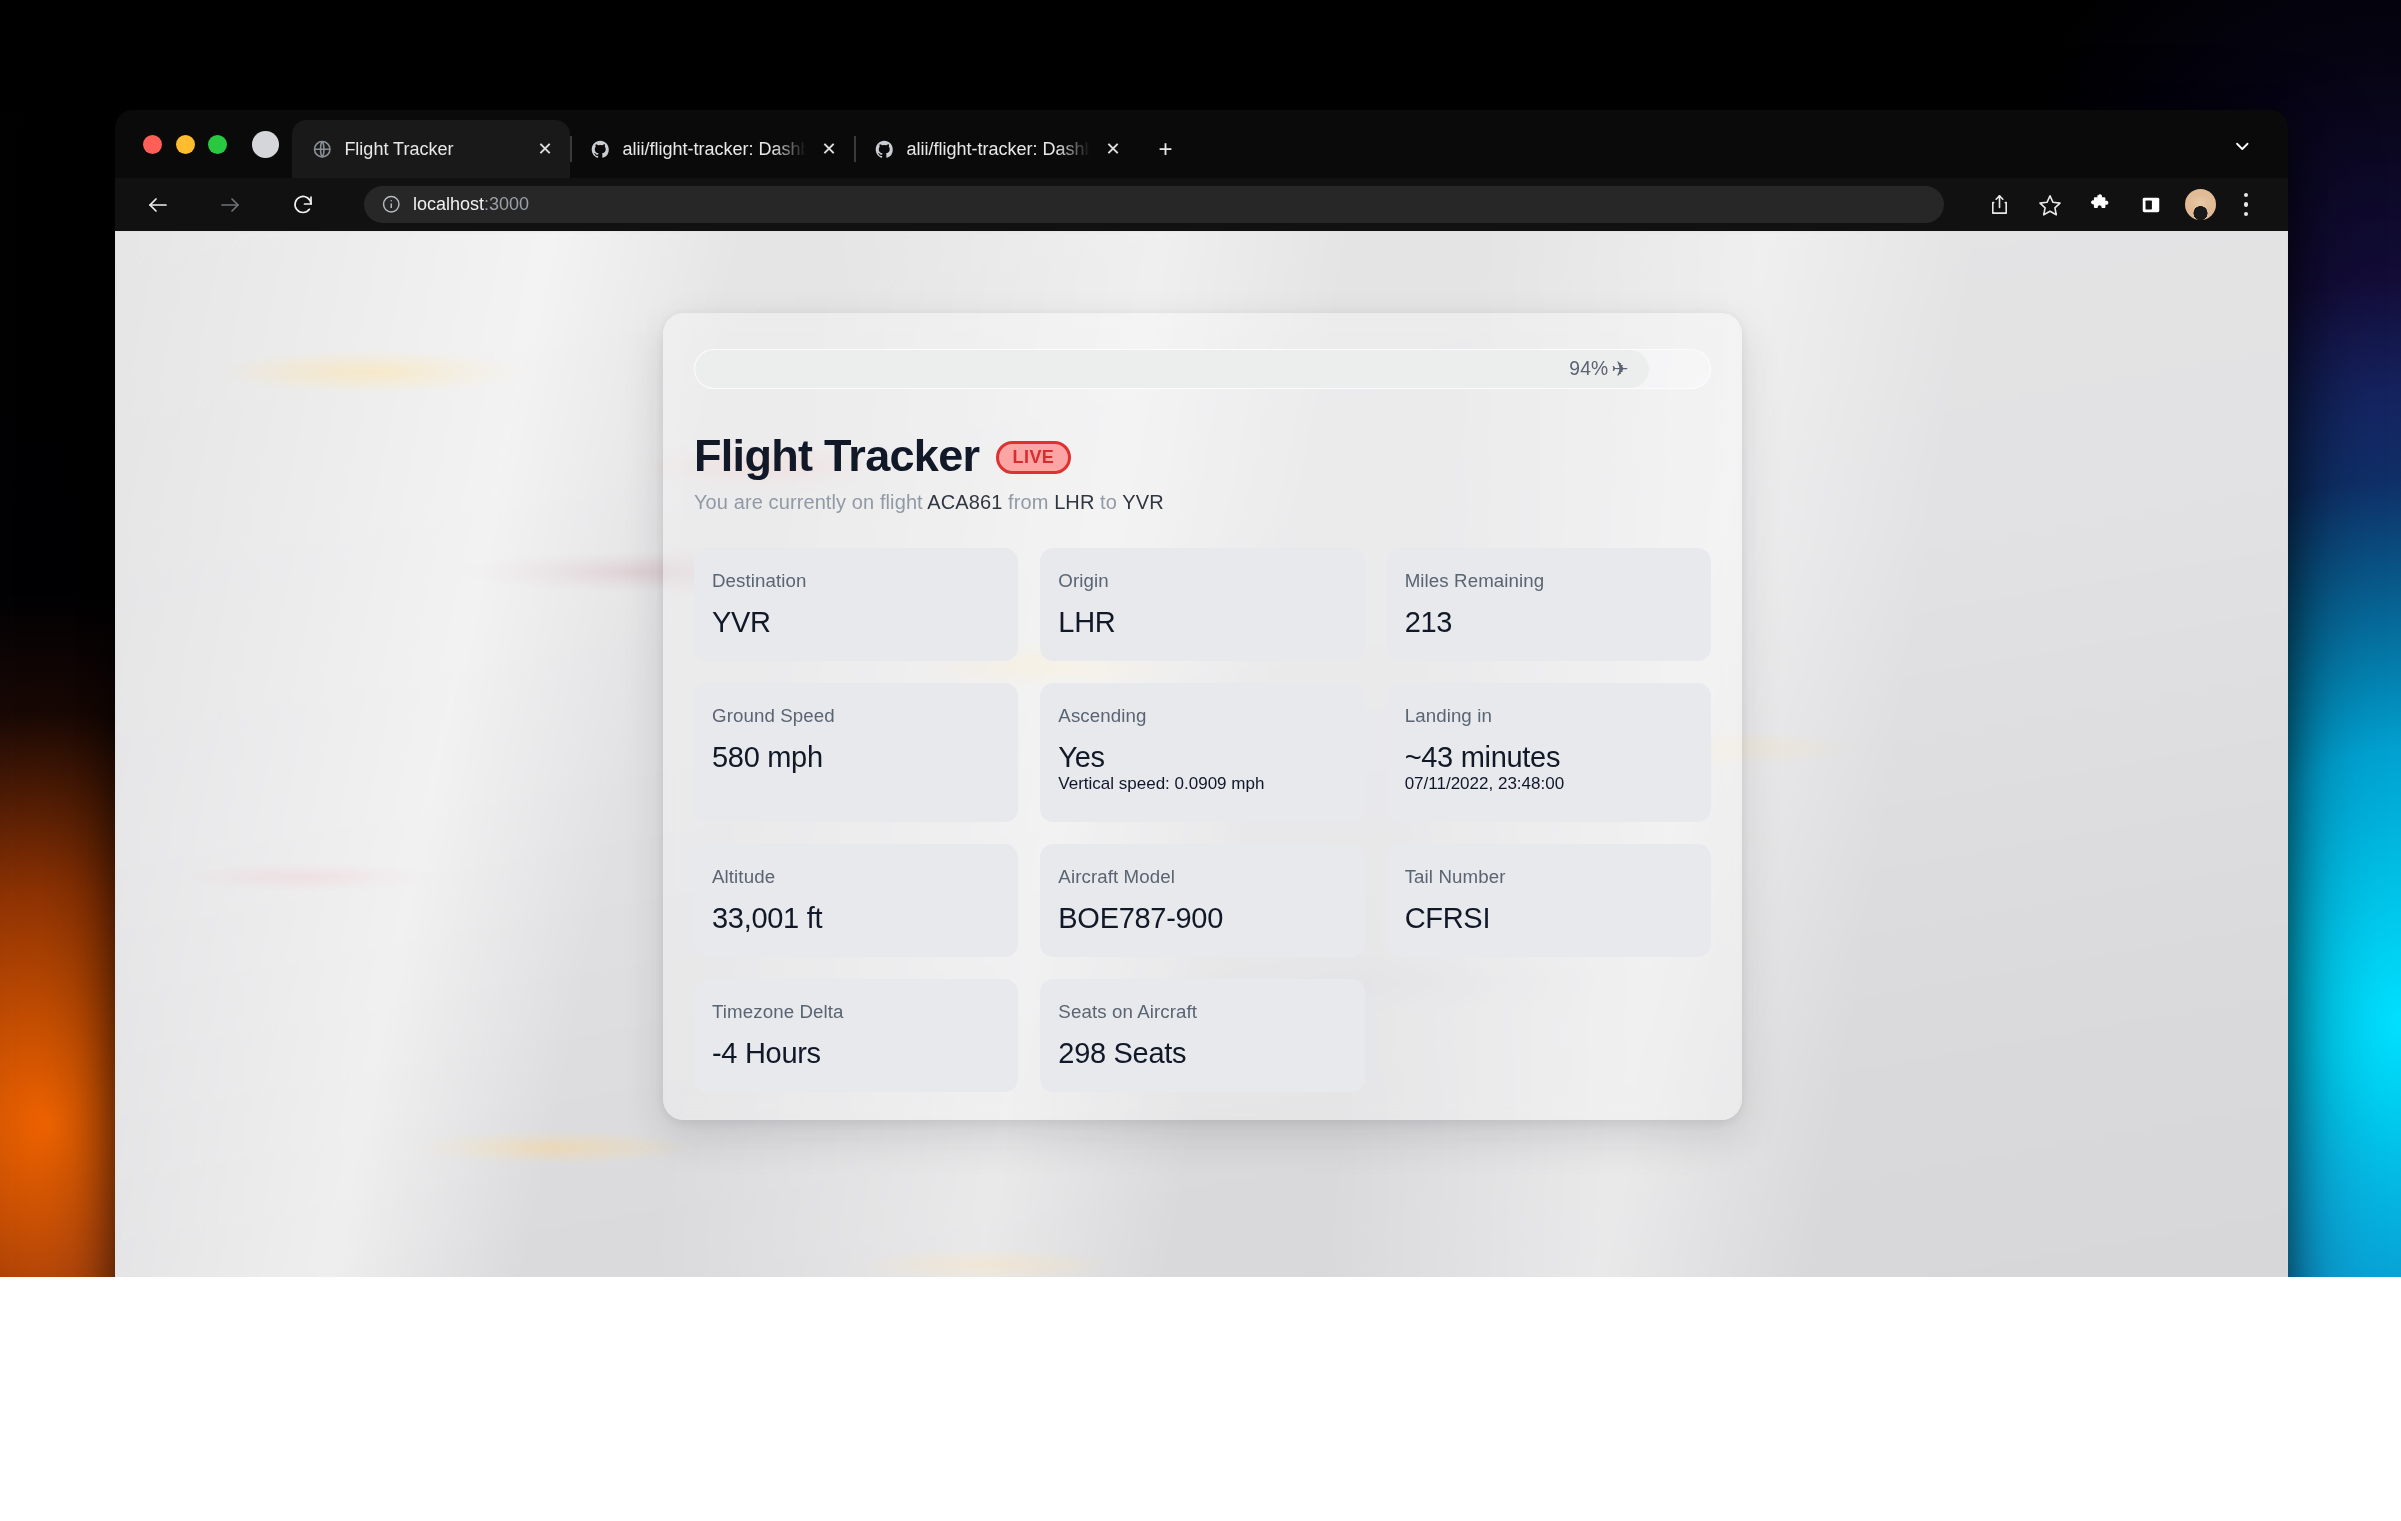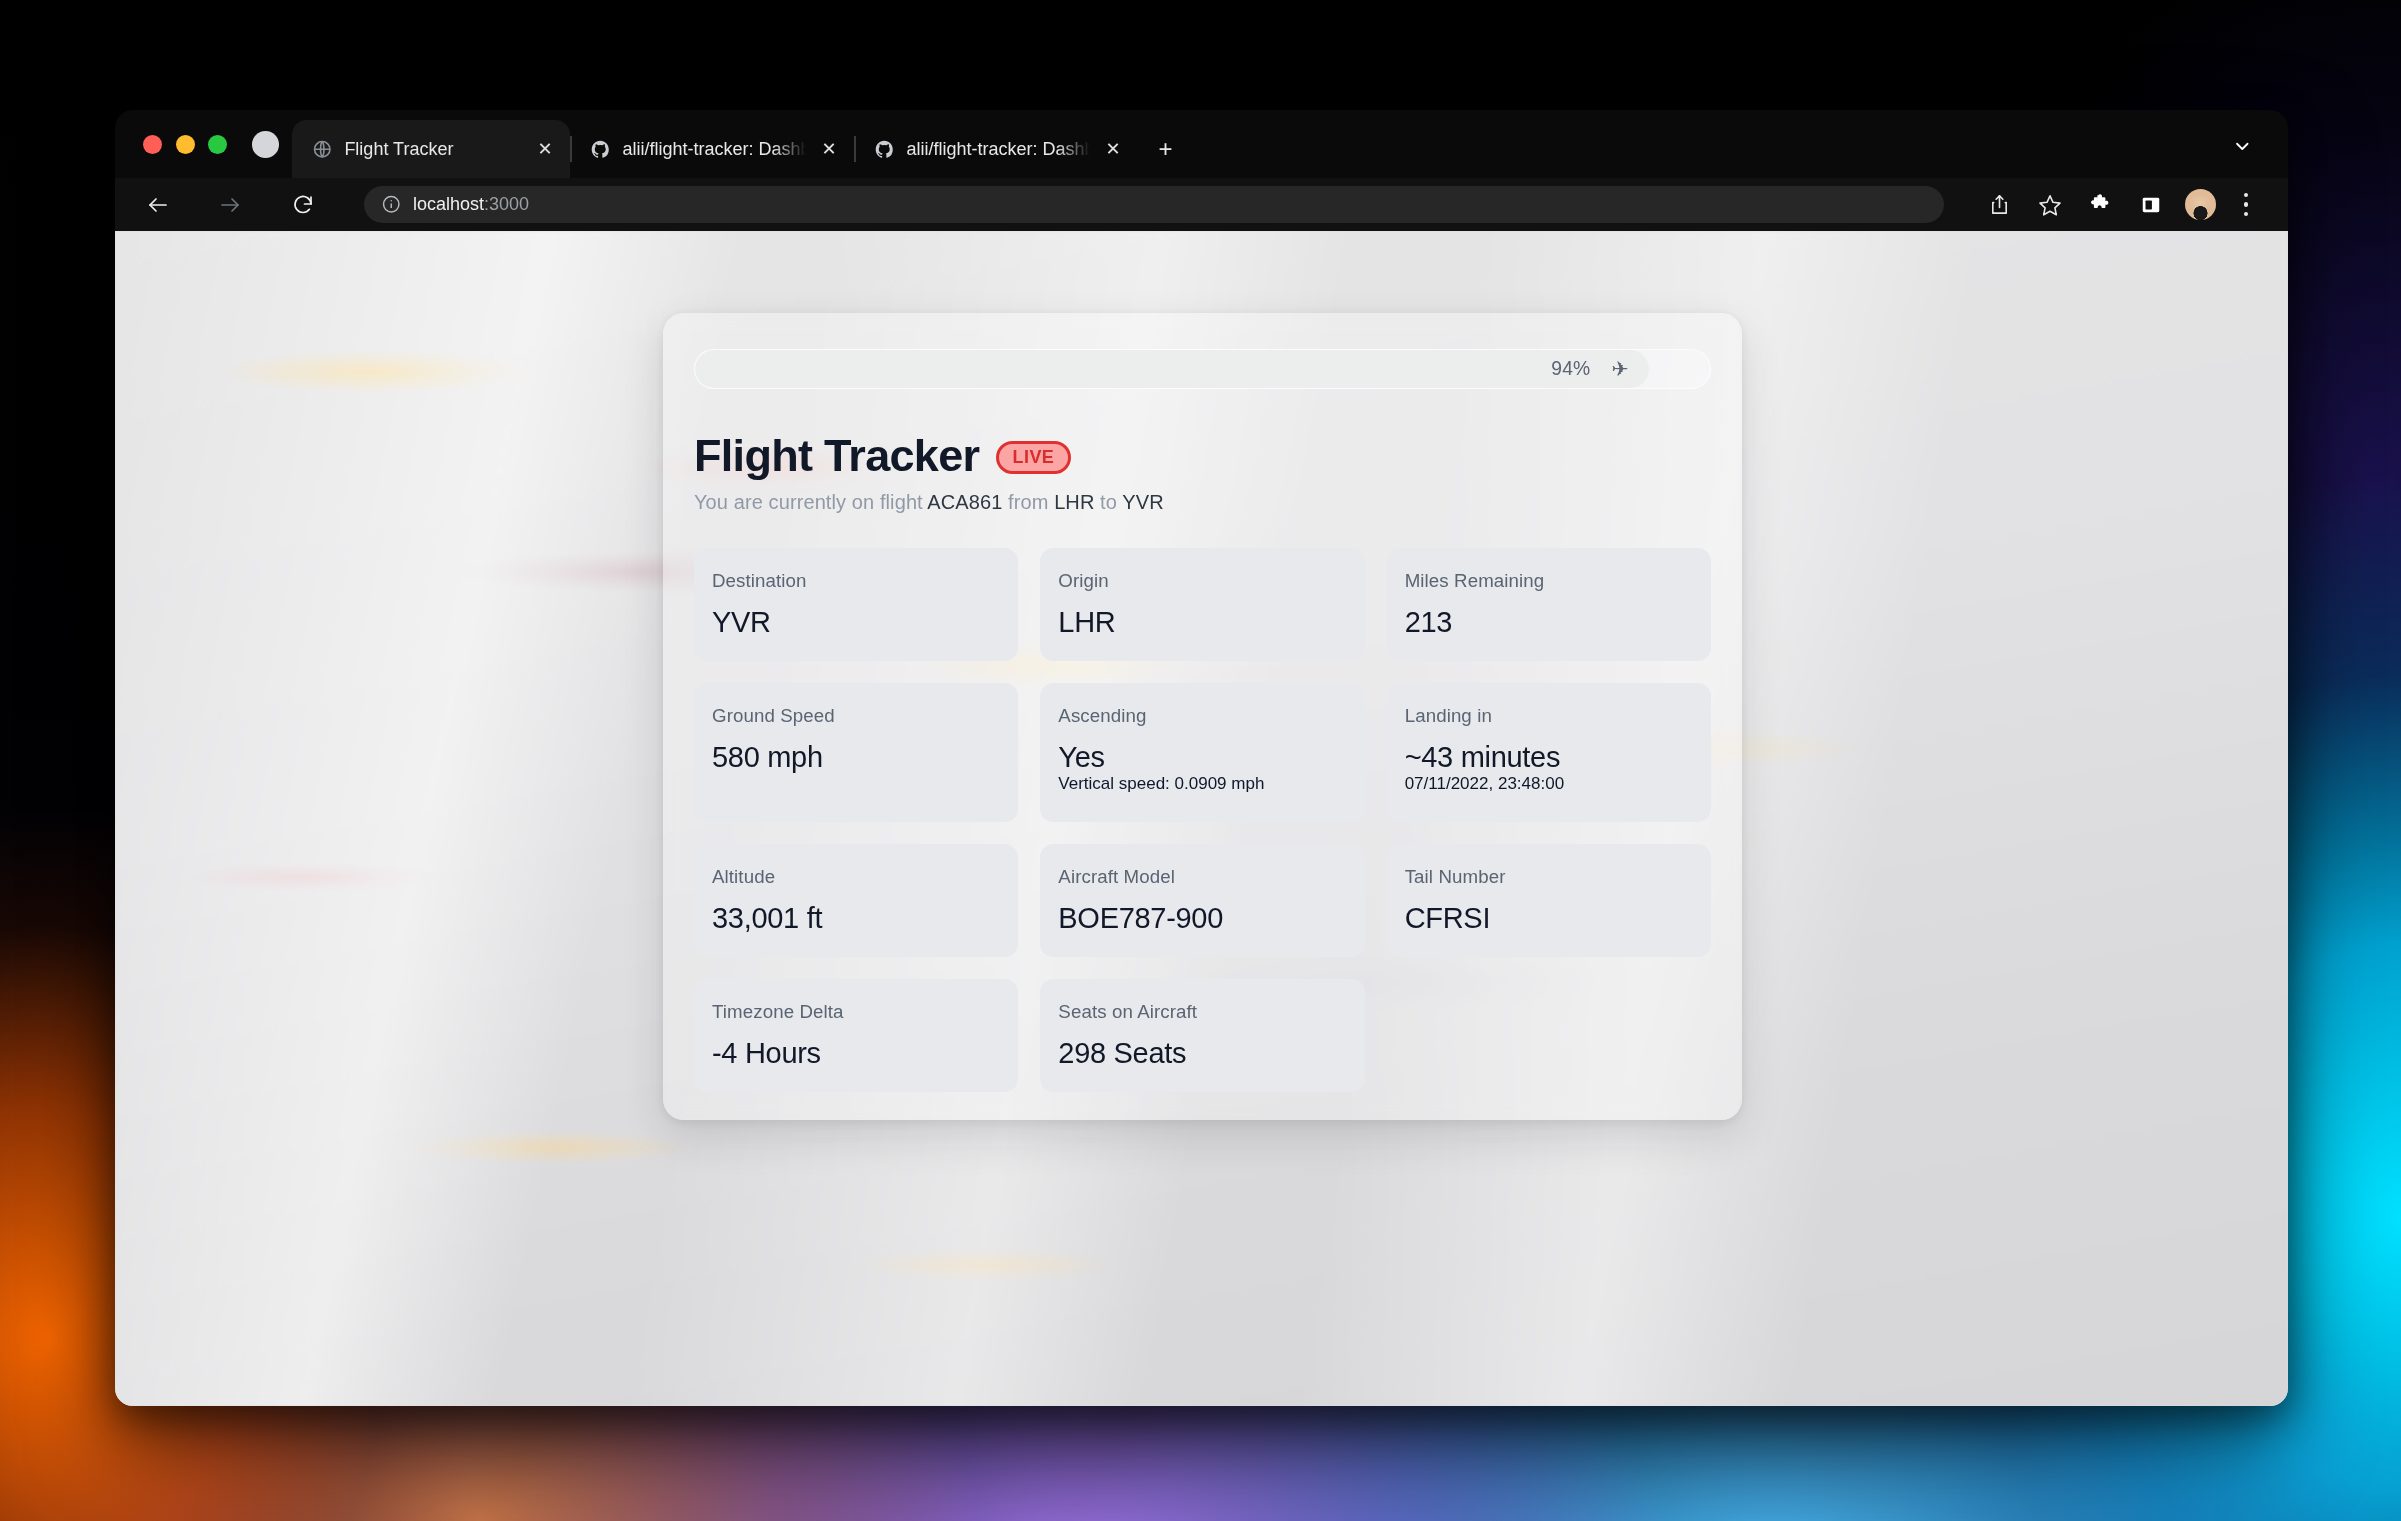--- a/index.html
+++ b/index.html
@@ -8,21 +8,21 @@
     width: 2401px;
     height: 1521px;
     overflow: hidden;
     font-family: "Liberation Sans", sans-serif;
   }
 
   
   .desktop {
     position: relative;
     width: 2401px;
-    height: 1521px;
+    height: 1277px;
     background: #050505;
     overflow: hidden;
   }
   .desktop-grad {
     position: absolute;
     inset: 0;
     background:
       radial-gradient(ellipse 543px 664px at 2% 88%, rgba(255,106,0,0.95) 0%, rgba(255,90,0,0.55) 35%, rgba(150,45,0,0.15) 62%, rgba(0,0,0,0) 80%),
       radial-gradient(ellipse 664px 422px at 20% 100%, rgba(255,150,90,0.75) 0%, rgba(220,120,140,0.35) 45%, rgba(0,0,0,0) 75%),
       radial-gradient(ellipse 785px 483px at 45% 104%, rgba(178,130,255,0.92) 0%, rgba(150,120,245,0.45) 45%, rgba(0,0,0,0) 76%),
@@ -233,21 +233,21 @@
   .progress-fill {
     position: absolute;
     left: 0; top: 0; bottom: 0;
     width: 94%;
     background: #eceded;
     border-radius: 20px;
     display: flex;
     align-items: center;
     justify-content: flex-end;
     padding-right: 20.5px;
-    gap: 21px;
+    gap: 3px;
   }
   .progress-label { font-size: 19.3px; color: #5b6472; letter-spacing: 0.2px; }
   .progress-plane { font-size: 20.5px; color: #5b6472; line-height: 1; }
 
   
   .heading-row {
     display: flex;
     align-items: center;
     gap: 17px;
     margin: 0 31px 0 31px;

